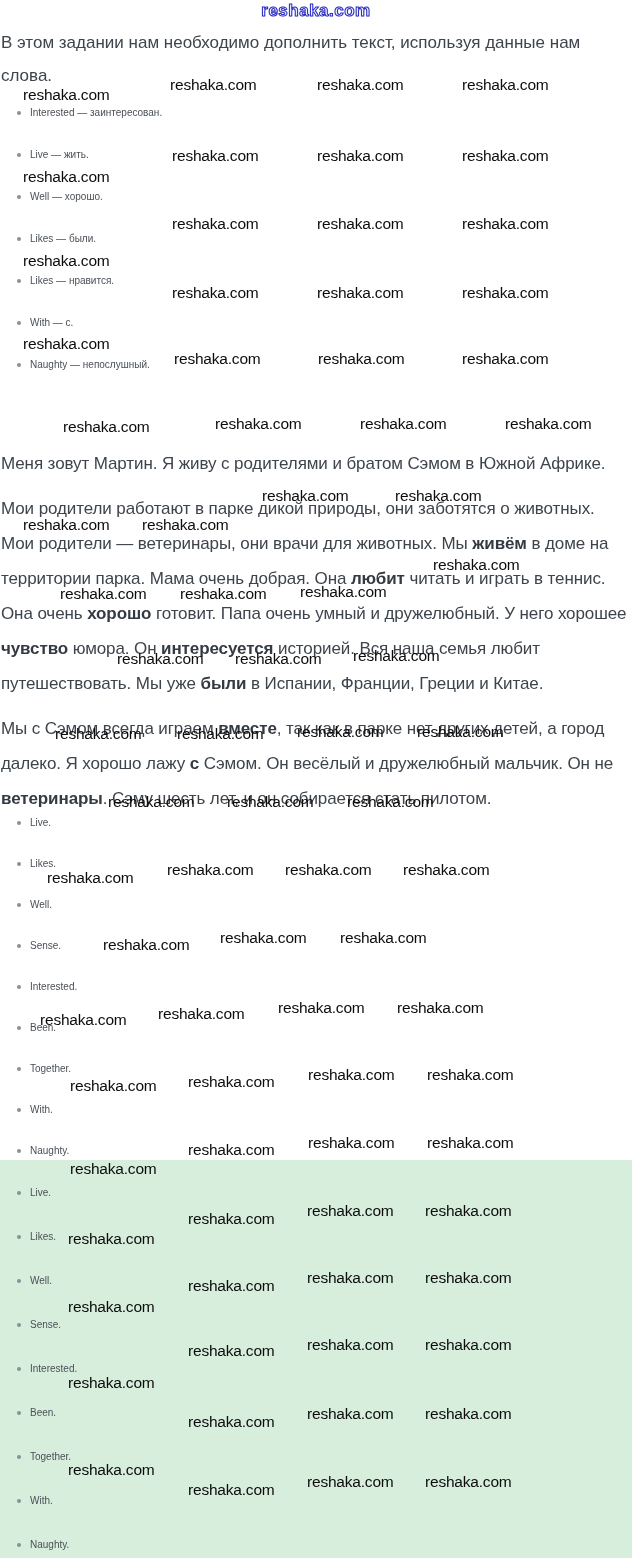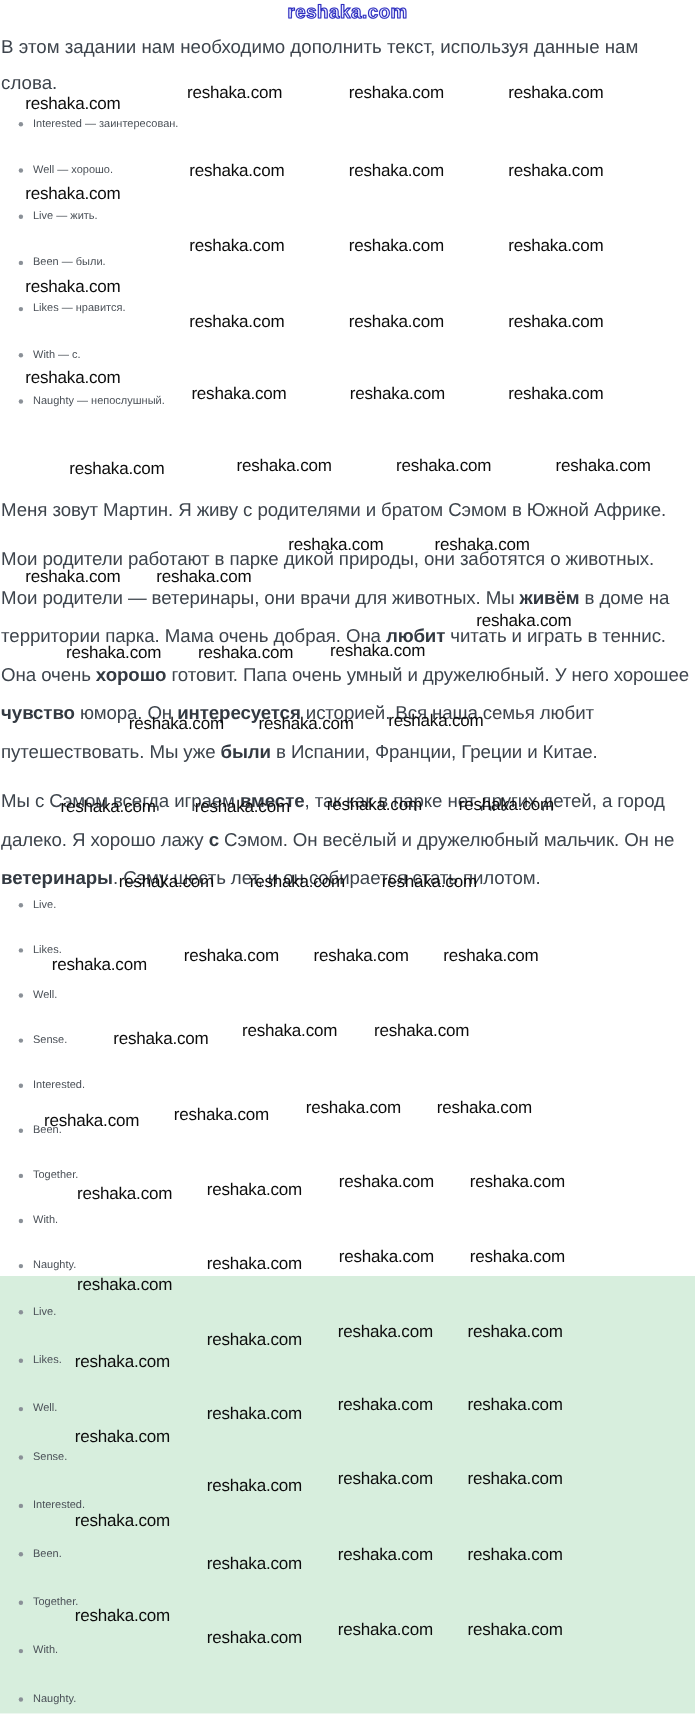--- a/index.html
+++ b/index.html
@@ -51,29 +51,29 @@
 
   <div class="intro">В этом задании нам необходимо дополнить текст, используя данные нам слова.</div>
 
   <ul class="word-list vocab">
     <li>
         <span class="dot"></span>
         <span>Interested — заинтересован.</span>
       </li>
     <li>
         <span class="dot"></span>
+        <span>Live — жить.</span>
+      </li>
+    <li>
+        <span class="dot"></span>
         <span>Well — хорошо.</span>
       </li>
     <li>
         <span class="dot"></span>
-        <span>Live — жить.</span>
-      </li>
-    <li>
-        <span class="dot"></span>
-        <span>Been — были.</span>
+        <span>Likes — были.</span>
       </li>
     <li>
         <span class="dot"></span>
         <span>Likes — нравится.</span>
       </li>
     <li>
         <span class="dot"></span>
         <span>With — с.</span>
       </li>
     <li>

